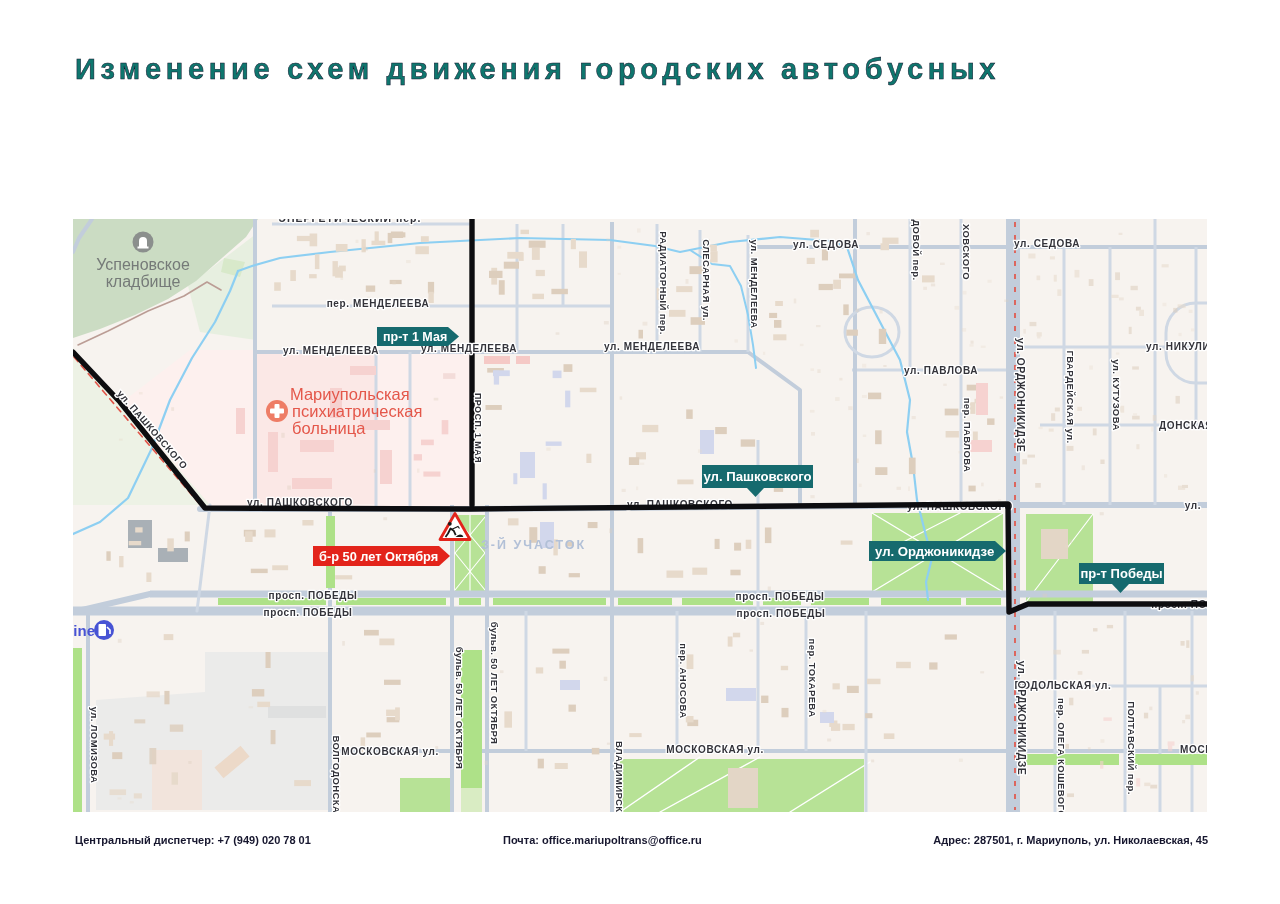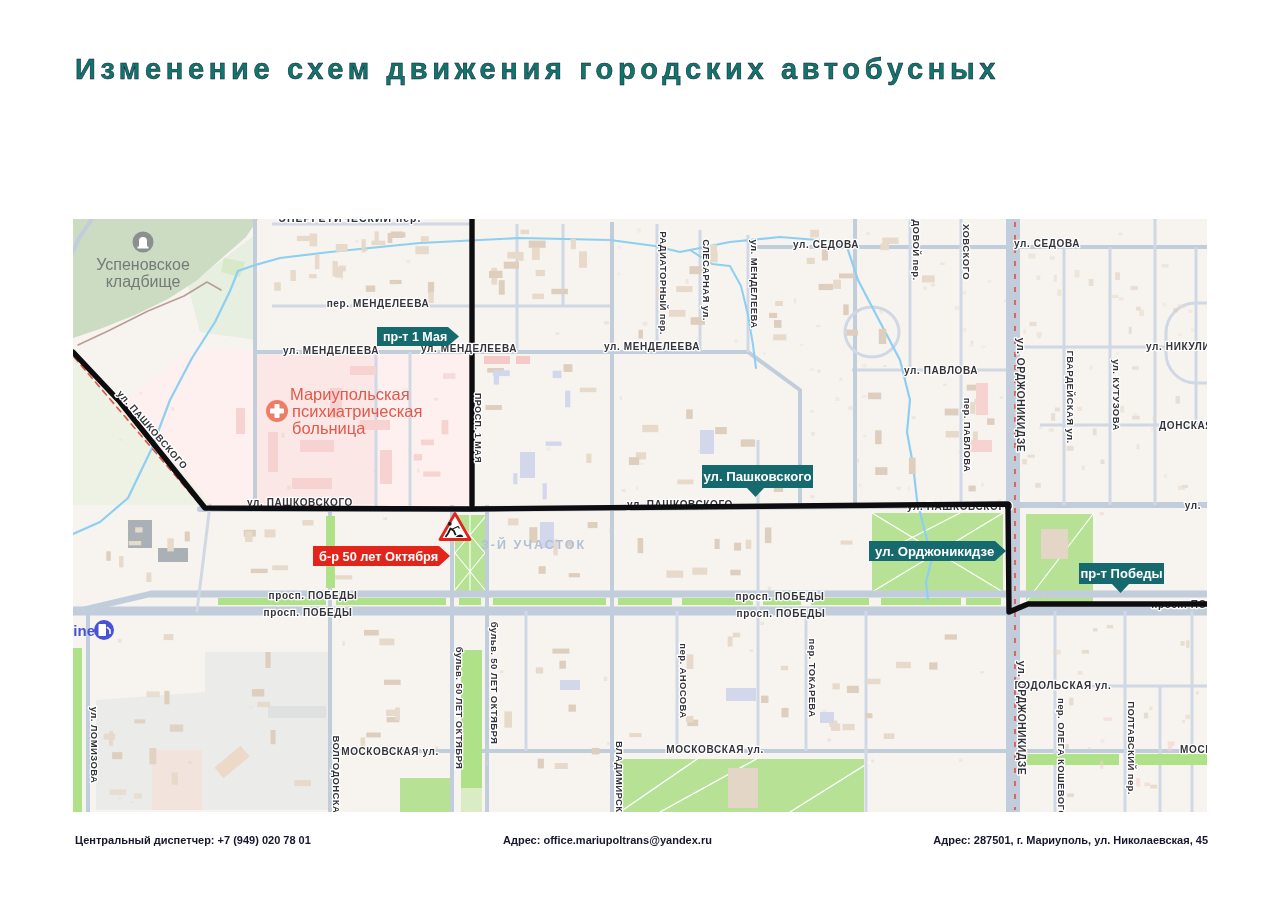--- a/index.html
+++ b/index.html
@@ -808,15 +808,15 @@
 
 <g>
         <path d="M313 546 h126 l11 10 l-11 10 h-126 z" fill="#e3241b"></path>
         <text x="319" y="560.608" font-size="12.8" font-weight="bold" fill="#ffffff" style="font-family:'Liberation Sans',sans-serif">б-р 50 лет Октября</text>
       </g>
     </svg>
 </div>
 
 <div class="footer" style="left:75px">Центральный диспетчер: +7 (949) 020 78 01</div>
 
-<div class="footer" style="left:503px">Адрес: office.mariupoltrans@yandex.ru</div>
+<div class="footer" style="left:503px">Почта: office.mariupoltrans@office.ru</div>
 
 <div class="footer" style="right:72px">Адрес: 287501, г. Мариуполь, ул. Николаевская, 45</div>
 
 </body></html>

